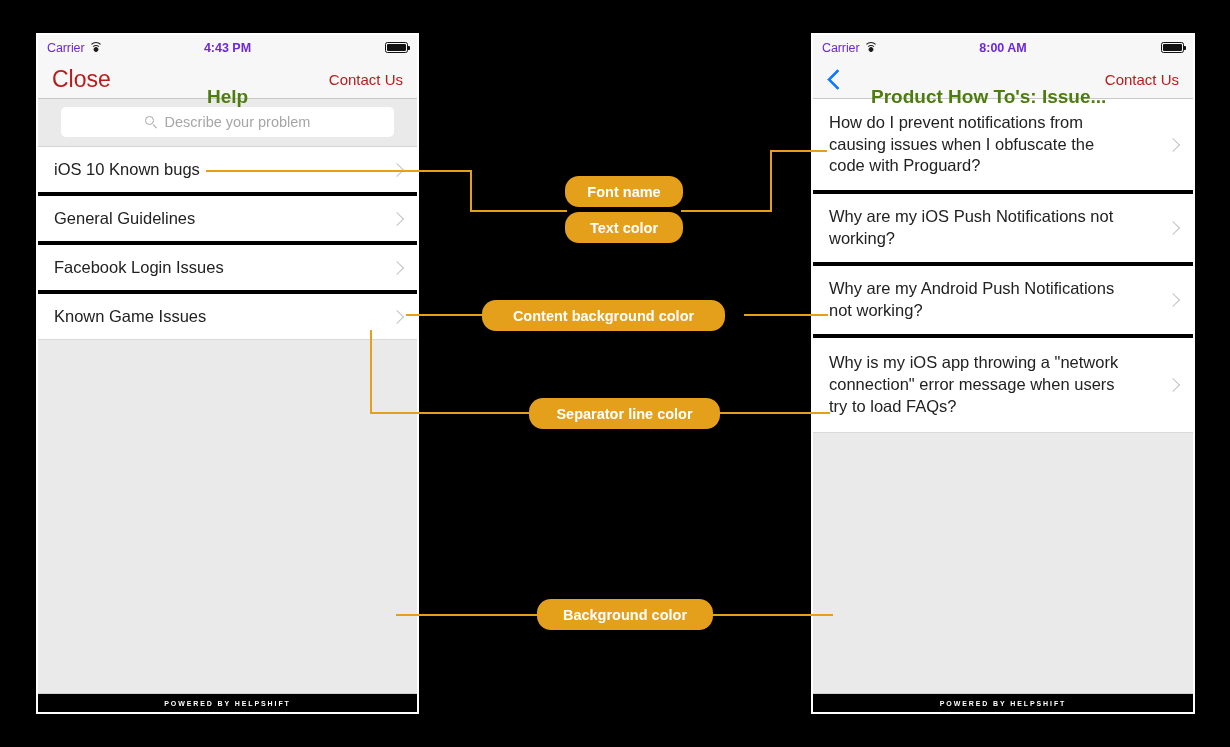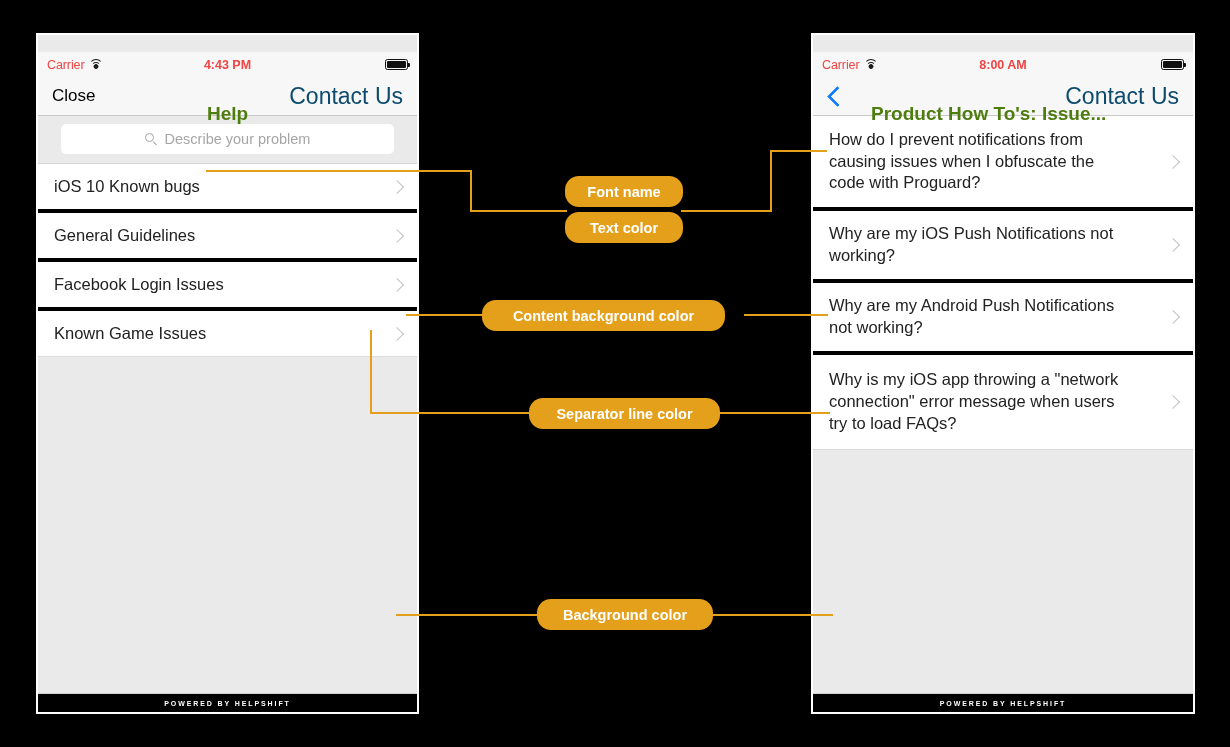--- a/index.html
+++ b/index.html
@@ -18,21 +18,21 @@
   .phone-left{left:36px;top:33px;width:383px;height:681px;}
   .phone-right{left:811px;top:33px;width:384px;height:681px;}
 
   .screen{position:relative;width:100%;height:100%;background:#eaeaea;
           display:flex;flex-direction:column;overflow:hidden;}
 
   
   .statusbar{
     height:25px;background:#f7f7f7;flex:0 0 auto;
     display:flex;align-items:center;padding:0 9px;
-    font-size:12.5px;color:#ef4444;position:relative;margin-top:17px;
+    font-size:12.5px;color:#6d28d9;position:relative;
   }
   .sb-left{display:flex;align-items:center;gap:5px;}
   .sb-carrier{font-size:12.5px;letter-spacing:-.1px;}
   .wifi-icon{display:inline-block;width:13px;height:11px;position:relative;}
   .wifi-icon i{position:absolute;left:50%;transform:translateX(-50%);
     border:1.6px solid #1a1a1a;border-bottom-color:transparent;
     border-left-color:transparent;border-right-color:transparent;border-radius:50%;}
   .wifi-icon i:nth-child(1){width:12px;height:12px;top:0px;}
   .wifi-icon i:nth-child(2){width:7px;height:7px;top:2.6px;}
   .wifi-icon i:nth-child(3){width:3px;height:3px;top:5.2px;
@@ -45,26 +45,26 @@
   .battery::after{content:"";position:absolute;right:-3.2px;top:3px;
     width:1.8px;height:4px;background:#111;border-radius:0 1px 1px 0;}
   .battery b{display:block;width:100%;height:100%;background:#111;border-radius:1px;}
 
   
   .navbar{
     height:39px;background:#f7f7f7;flex:0 0 auto;
     display:flex;align-items:center;position:relative;
     border-bottom:1px solid #c9c9c9;padding:0 14px;box-sizing:border-box;
   }
-  .nav-left-btn{font-size:17px;color:#000000;font-weight:400;cursor:pointer;text-align:right;}
+  .nav-left-btn{font-size:23px;color:#b91c1c;font-weight:400;cursor:pointer;text-align:right;}
   .nav-title{
     position:absolute;left:0;right:0;text-align:center;
     font-size:19px;font-weight:bold;color:#4d7c0f;pointer-events:none;margin-top:36px;
   }
-  .nav-right-btn{margin-left:auto;font-size:23px;color:#0c4a6e;
+  .nav-right-btn{margin-left:auto;font-size:15px;color:#b91c1c;
     position:relative;z-index:2;cursor:pointer;}
   .back-chevron{display:inline-block;width:14px;height:22px;position:relative;cursor:pointer;}
   .back-chevron::before{
     content:"";position:absolute;left:3px;top:4px;width:12px;height:12px;
     border-left:3.6px solid #0b7bff;border-bottom:3.6px solid #0b7bff;
     transform:rotate(45deg);border-radius:1px;
   }
   .navbar.right-nav .nav-title{text-align:left;left:58px;right:auto;}
 
   

